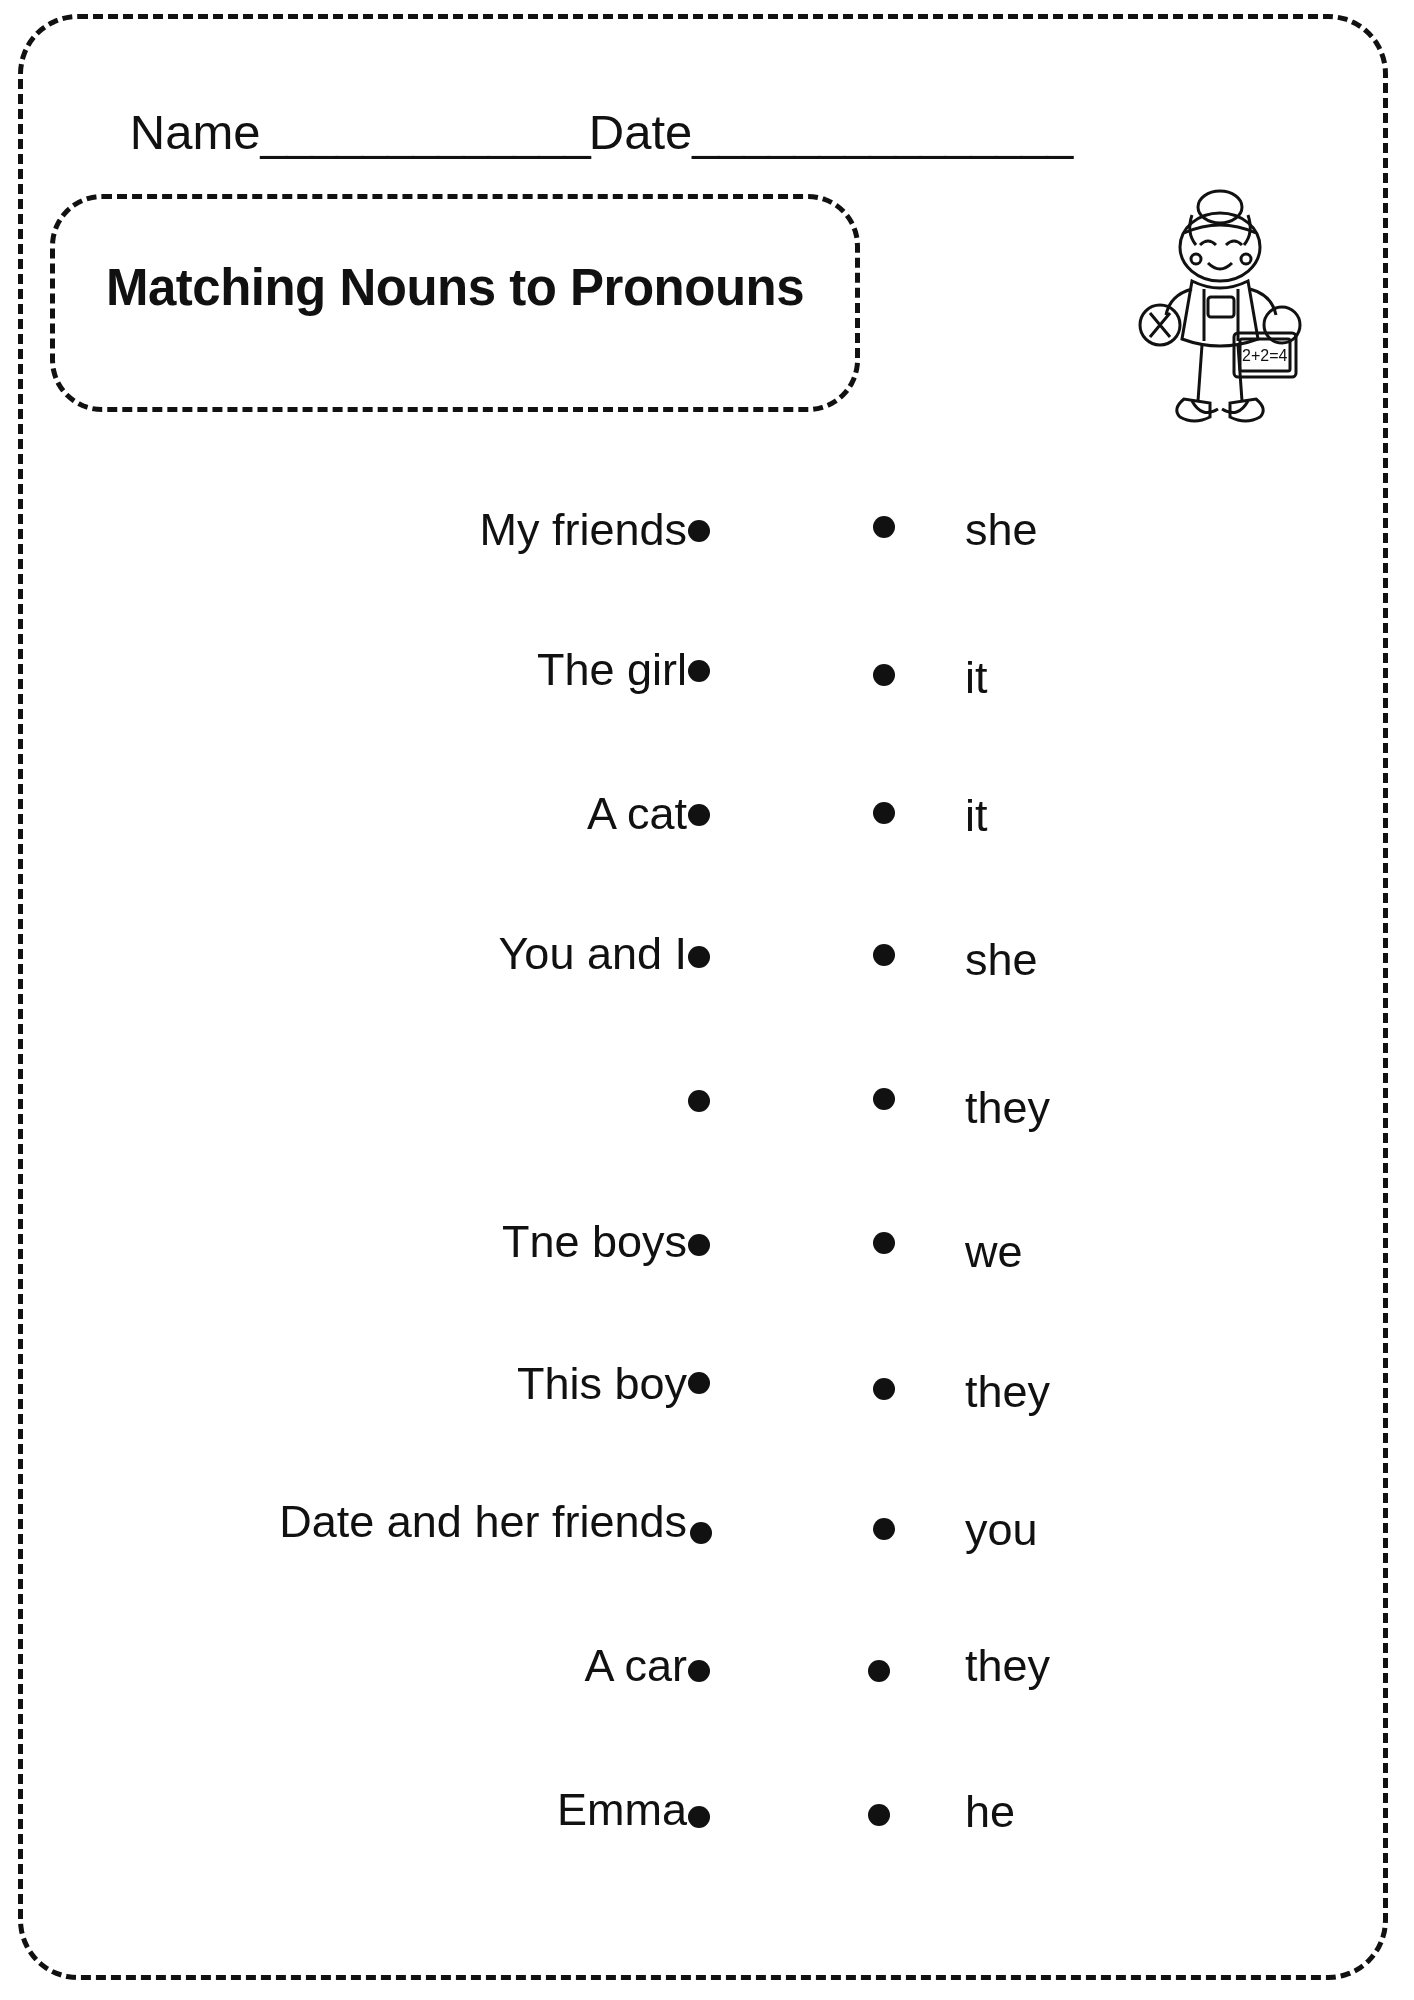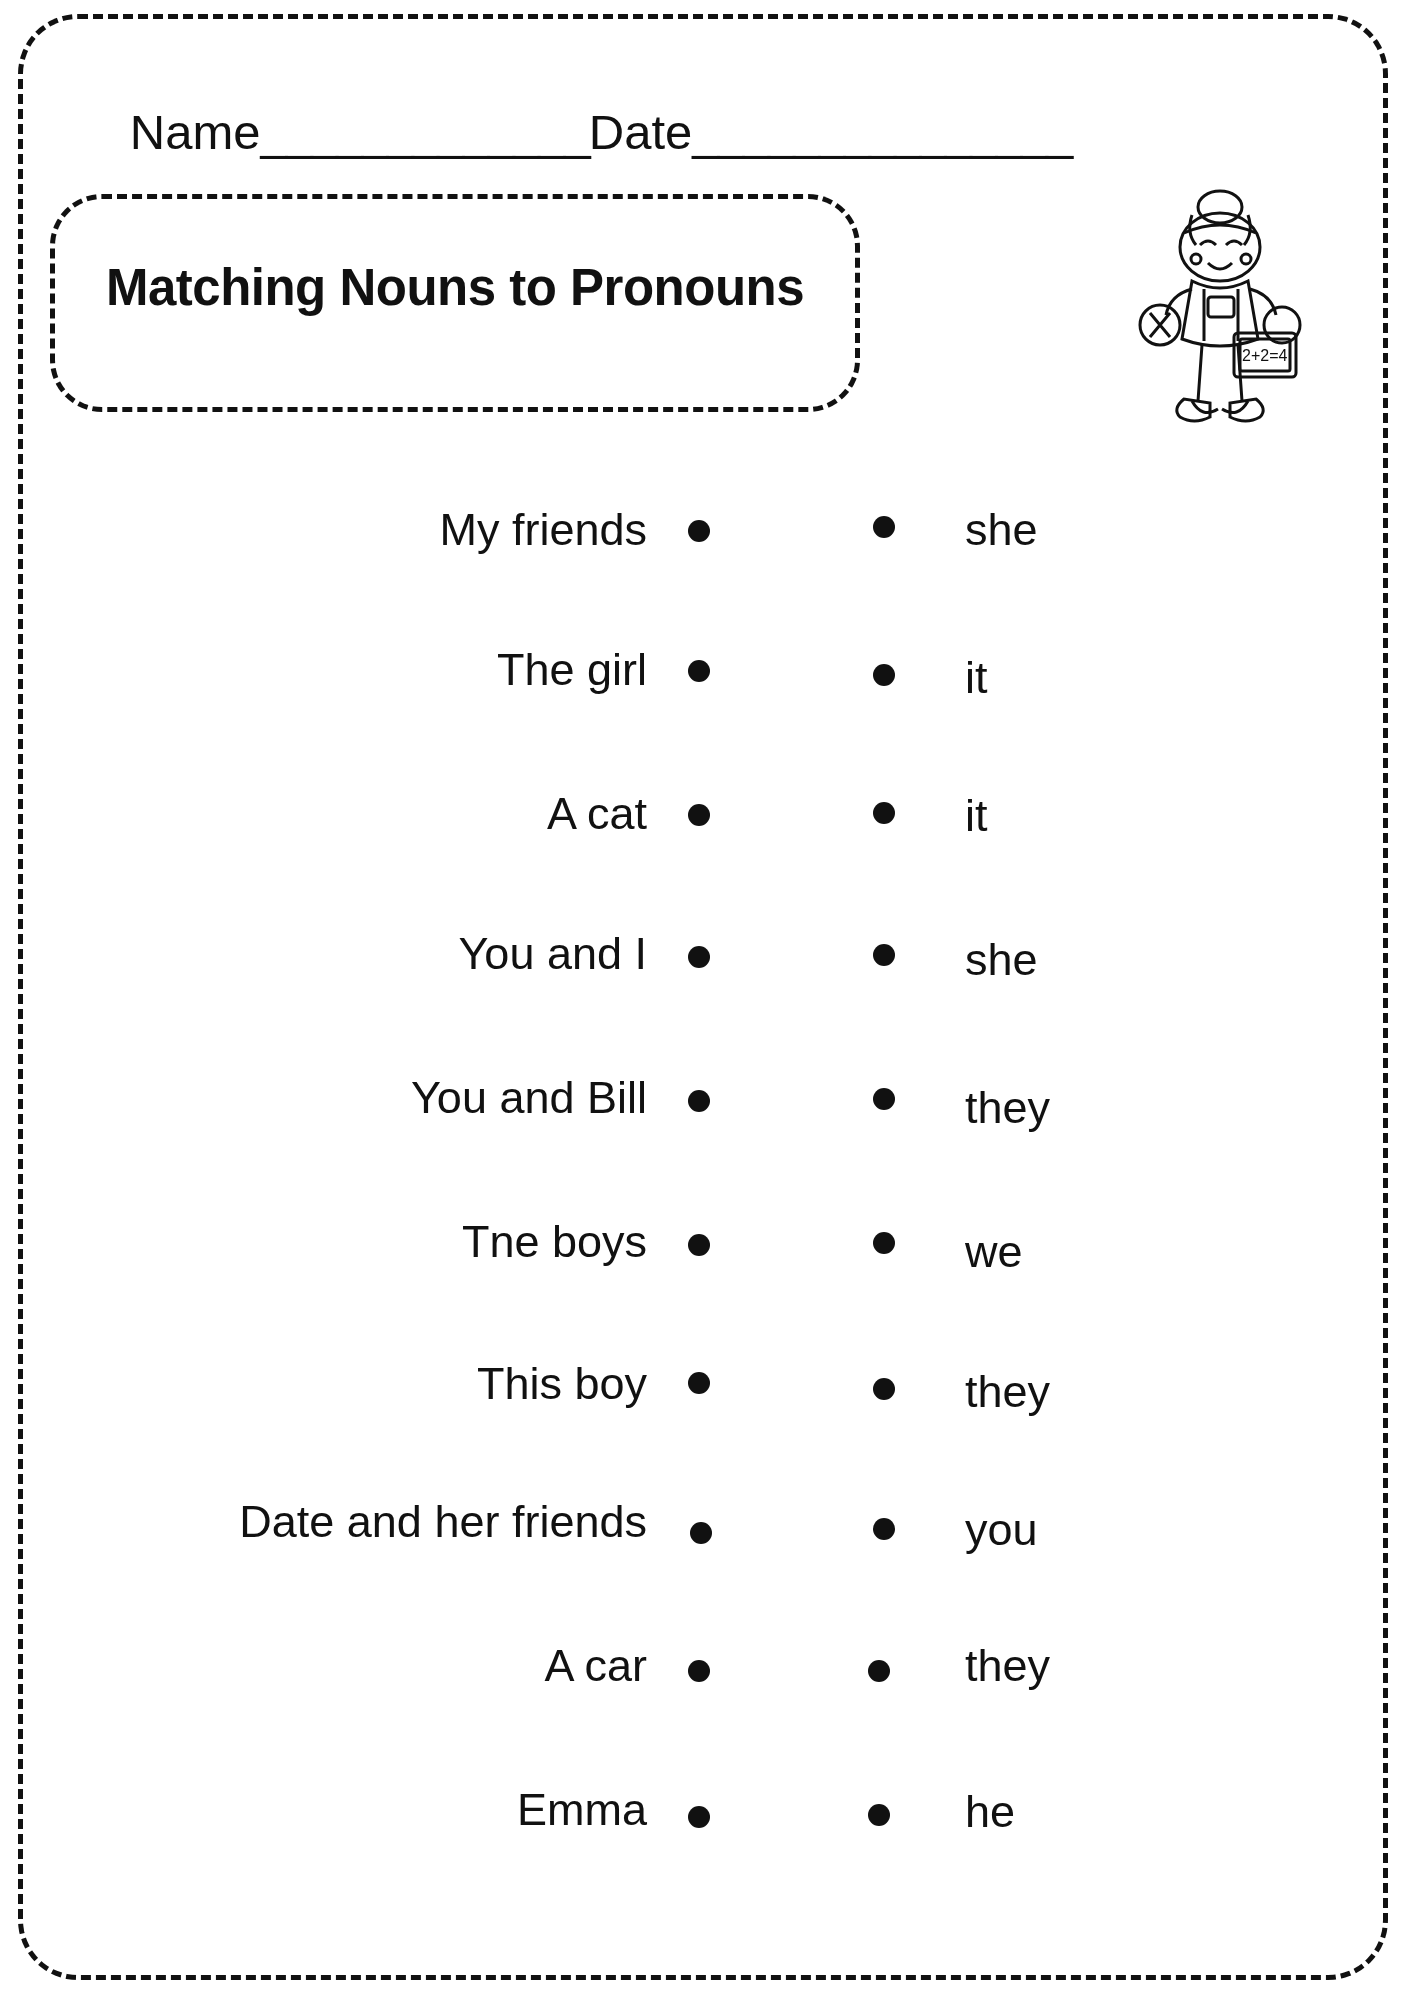--- a/index.html
+++ b/index.html
@@ -98,21 +98,21 @@
     left: 0;
     top: 510px;
     width: 1414px;
   }
   .match-row {
     position: relative;
     height: 142px;
   }
   .left-term {
     position: absolute;
-    right: 767px;
+    right: 727px;
     top: 0;
     font-size: 45px;
     white-space: nowrap;
     text-align: right;
   }
   .dot {
     position: absolute;
     width: 22px;
     height: 22px;
     border-radius: 50%;
@@ -207,21 +207,20 @@
     </div>
 
     <div class="match-row">
       <span class="left-term" style="top:-8px">You and I</span>
       <span class="dot dot-left" style="top:10px"></span>
       <span class="dot dot-right" style="top:8px"></span>
       <span class="right-term" style="top:-2px">she</span>
     </div>
 
     <div class="match-row">
-      <span class="left-term" style="top:-6px">You and Bill</span>
       <span class="dot dot-left" style="top:12px"></span>
       <span class="dot dot-right" style="top:10px"></span>
       <span class="right-term" style="top:4px">they</span>
     </div>
 
     <div class="match-row">
       <span class="left-term" style="top:-4px">Tne boys</span>
       <span class="dot dot-left" style="top:14px"></span>
       <span class="dot dot-right" style="top:12px"></span>
       <span class="right-term" style="top:6px">we</span>

